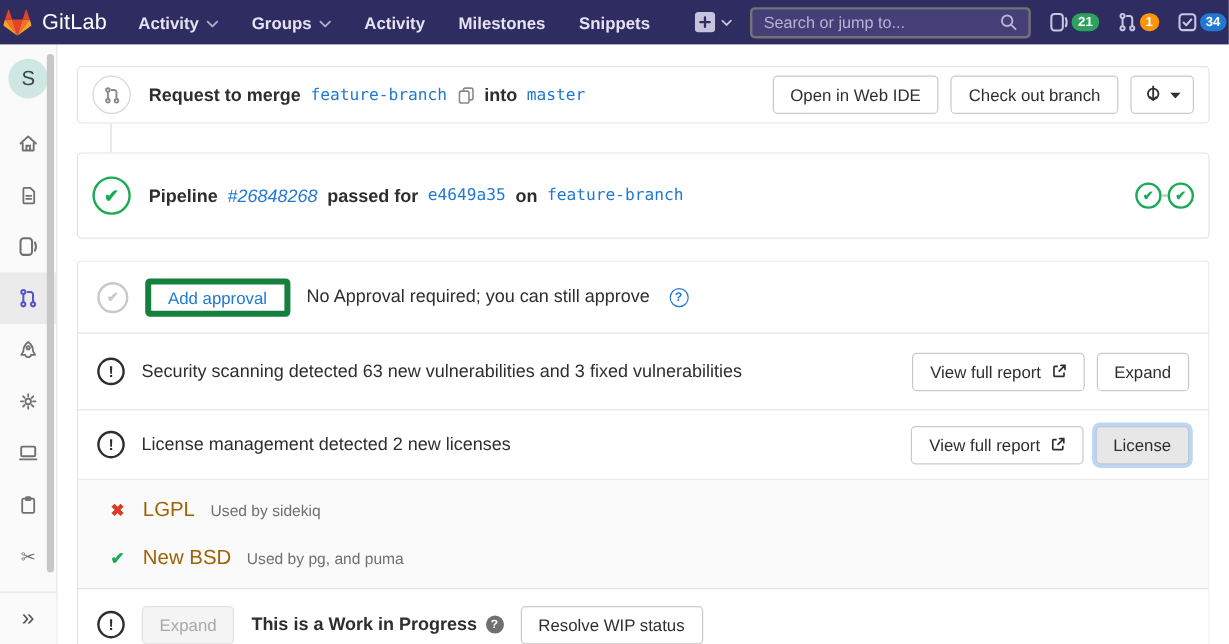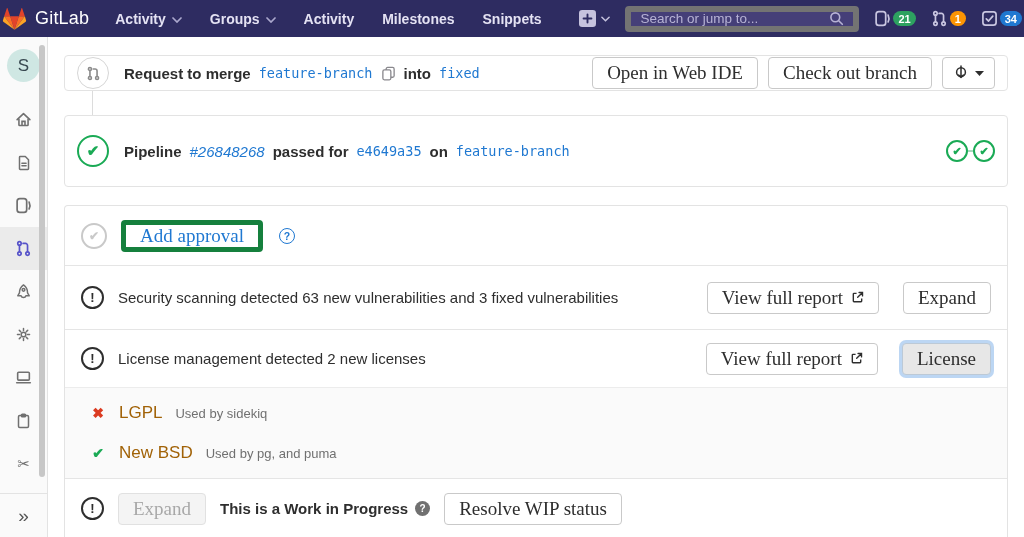--- a/index.html
+++ b/index.html
@@ -10,21 +10,21 @@
   .navbar { position:absolute; top:0; left:0; width:1024px; height:37px;
     background:#2e2c61; display:flex; align-items:center; padding:0 2px; z-index:10; }
   .brand { display:flex; align-items:center; gap:8px; cursor:pointer; }
   .brand-name { color:#fff; font-size:18px; letter-spacing:.2px; }
   .nav-links { display:flex; margin-left:26px; gap:28px; }
   .nav-link { color:#e4e2f3; font-size:14px; font-weight:bold; display:flex;
     align-items:center; gap:6px; cursor:pointer; white-space:nowrap; }
   .nav-link .chev { color:#aba8cd; margin-top:2px; }
   .nav-right { margin-left:auto; display:flex; align-items:center; gap:15px; }
   .plus-group { display:flex; align-items:center; gap:5px; cursor:pointer; color:#c6c3de; }
-  .searchbox { width:234px; height:26px; background:#453f78; border:6px solid #737373;
+  .searchbox { width:234px; height:26px; background:#453f78; border:2px solid #737373;
     border-radius:4px; display:flex; align-items:center; padding:0 9px; }
   .searchbox input { flex:1; background:transparent; border:none; outline:none;
     color:#fff; font-size:13.5px; font-family:"Liberation Sans",sans-serif; min-width:0; }
   .searchbox input::placeholder { color:#b7b3d5; }
   .search-icon { color:#b7b3d5; flex-shrink:0; }
   .counter { display:flex; align-items:center; cursor:pointer; color:#c9c6e1; }
   .pill { margin-left:2px; height:15px; min-width:15px; padding:0 5px; border-radius:8px;
     font-size:11px; font-weight:bold; color:#fff; display:flex; align-items:center;
     justify-content:center; }
   .pill-green { background:#2da160; }
@@ -43,33 +43,33 @@
   .side-scrollbar { position:absolute; top:8px; right:2px; width:6px; height:432px;
     background:#c7c7c7; border-radius:3px; }
   .side-collapse { position:absolute; bottom:0; left:0; width:47px; height:44px;
     border-top:1px solid #e3e3e3; background:#fafafa; display:flex; align-items:center;
     justify-content:center; font-size:19px; color:#555; cursor:pointer; }
 
   
   .main { position:absolute; top:37px; left:48px; width:976px; height:500px; background:#fff; }
   .card { margin:0 16px; background:#fff; border:1px solid #e3e3e3; border-radius:4px; }
 
-  .card-mr { margin-top:18px; height:36px; display:flex; align-items:center;
+  .card-mr { margin-top:18px; height:48px; display:flex; align-items:center;
     padding:0 12px; gap:15px; }
   .mr-circle { width:32px; height:32px; border:1px solid #d6d6d6; border-radius:50%;
     color:#8a8a8a; display:flex; align-items:center; justify-content:center; flex-shrink:0; }
   .line-text { font-size:15px; display:flex; align-items:center; gap:8px; white-space:nowrap; }
   .bold { font-weight:bold; }
   .mono-link { font-family:"DejaVu Sans Mono", monospace; font-size:13.5px; color:#1f78d1;
     cursor:pointer; }
   .blue-link { color:#1f78d1; cursor:pointer;font-style:italic; }
   .copy-btn { display:flex; align-items:center; cursor:pointer; }
   .hdr-actions { margin-left:auto; display:flex; gap:10px; }
   .btn { height:32px; padding:0 14px; background:#fff; border:1px solid #c9c9c9;
-    border-radius:4px; font-family:Liberation Serif, serif; font-size:19px;
+    border-radius:4px; font-family:Liberation Sans, sans-serif; font-size:14px;
     color:#2e2e2e; display:flex; align-items:center; gap:8px; cursor:pointer; white-space:nowrap; }
   .btn-icon { padding:0 10px; gap:6px; }
 
   .connector { width:1px; height:24px; background:#dcdcdc; margin-left:44px; }
 
   .card-pipeline { height:72px; display:flex; align-items:center; padding:0 12px; gap:15px; }
   .status-circle { border-radius:50%; display:flex; align-items:center; justify-content:center;
     flex-shrink:0; font-weight:bold; }
   .sc-green-lg { width:32px; height:32px; border:2px solid #1aaa55; color:#1aaa55; font-size:15px; }
   .mini-graph { margin-left:auto; display:flex; align-items:center; }
@@ -85,21 +85,21 @@
   .btn-outline-blue { border:5px solid #15803d; color:#1f78d1; }
   .help-outline { width:16px; height:16px; border:1.5px solid #1f78d1; border-radius:50%;
     color:#1f78d1; font-size:10.5px; font-weight:bold; display:inline-flex; align-items:center;
     justify-content:center; cursor:pointer; margin-left:2px; }
   .row-report { height:64px; border-top:1px solid #e5e5e5; gap:14px; }
   .row-license { height:58px; border-top:1px solid #e5e5e5; gap:14px; }
   .excl-circle { width:23px; height:23px; border:2px solid #2e2e2e; border-radius:50%;
     color:#2e2e2e; font-size:13px; font-weight:bold; display:flex; align-items:center;
     justify-content:center; flex-shrink:0; }
   .report-msg { font-size:15px; }
-  .report-actions { margin-left:auto; display:flex; gap:24px;align-items:flex-end; }
+  .report-actions { margin-left:auto; display:flex; gap:10px;align-items:flex-end; }
   .btn-collapse { background:#e7e7e7; border-color:#bcc9d6;
     box-shadow:0 0 0 3px rgba(106,163,229,0.45); }
 
   .license-list { background:#fafafa; border-top:1px solid #ececec; padding:5px 0; }
   .license-item { height:40px; display:flex; align-items:center; padding-left:25px; gap:13px; }
   .lic-glyph { font-size:14px; font-weight:bold; width:16px; text-align:center; }
   .lic-red { color:#db3b21; }
   .lic-green { color:#1aaa55; }
   .lic-name { color:#a16207; font-size:17px; cursor:pointer; }
   .lic-usage { color:#707070; font-size:13px; }
@@ -317,21 +317,21 @@
     <span class="line-text">
       <span class="bold">Request to merge</span>
       <span class="mono-link">feature-branch</span>
       <span class="copy-btn">
         <svg width="15" height="15" viewBox="0 0 16 16" fill="none" stroke="#89888d" stroke-width="1.4">
             <rect x="5.5" y="1.5" width="8.5" height="10.5" rx="1.6"></rect>
             <rect x="2" y="4.2" width="8.5" height="10.5" rx="1.6" fill="#fff"></rect>
           </svg>
       </span>
       <span class="bold">into</span>
-      <span class="mono-link">fixed</span>
+      <span class="mono-link">master</span>
     </span>
     <span class="hdr-actions">
       <button class="btn">
           <span>Open in Web IDE</span>
         </button>
       <button class="btn">
           <span>Check out branch</span>
         </button>
       <button class="btn btn-icon">
         <span>
@@ -368,20 +368,21 @@
     </span>
   </div>
 
   <div class="card card-widget">
 
     <div class="w-row row-approval">
       <span class="status-circle sc-gray">✔</span>
       <button class="btn btn-outline-blue">
           <span>Add approval</span>
         </button>
+      <span class="report-msg">No Approval required; you can still approve</span>
       <span class="help-outline">?</span>
     </div>
 
     <div class="w-row row-report">
       <span class="excl-circle">!</span>
       <span class="report-msg">Security scanning detected 63 new vulnerabilities and 3 fixed vulnerabilities</span>
       <span class="report-actions">
         <button class="btn">
           <span>View full report</span>
           <span>

